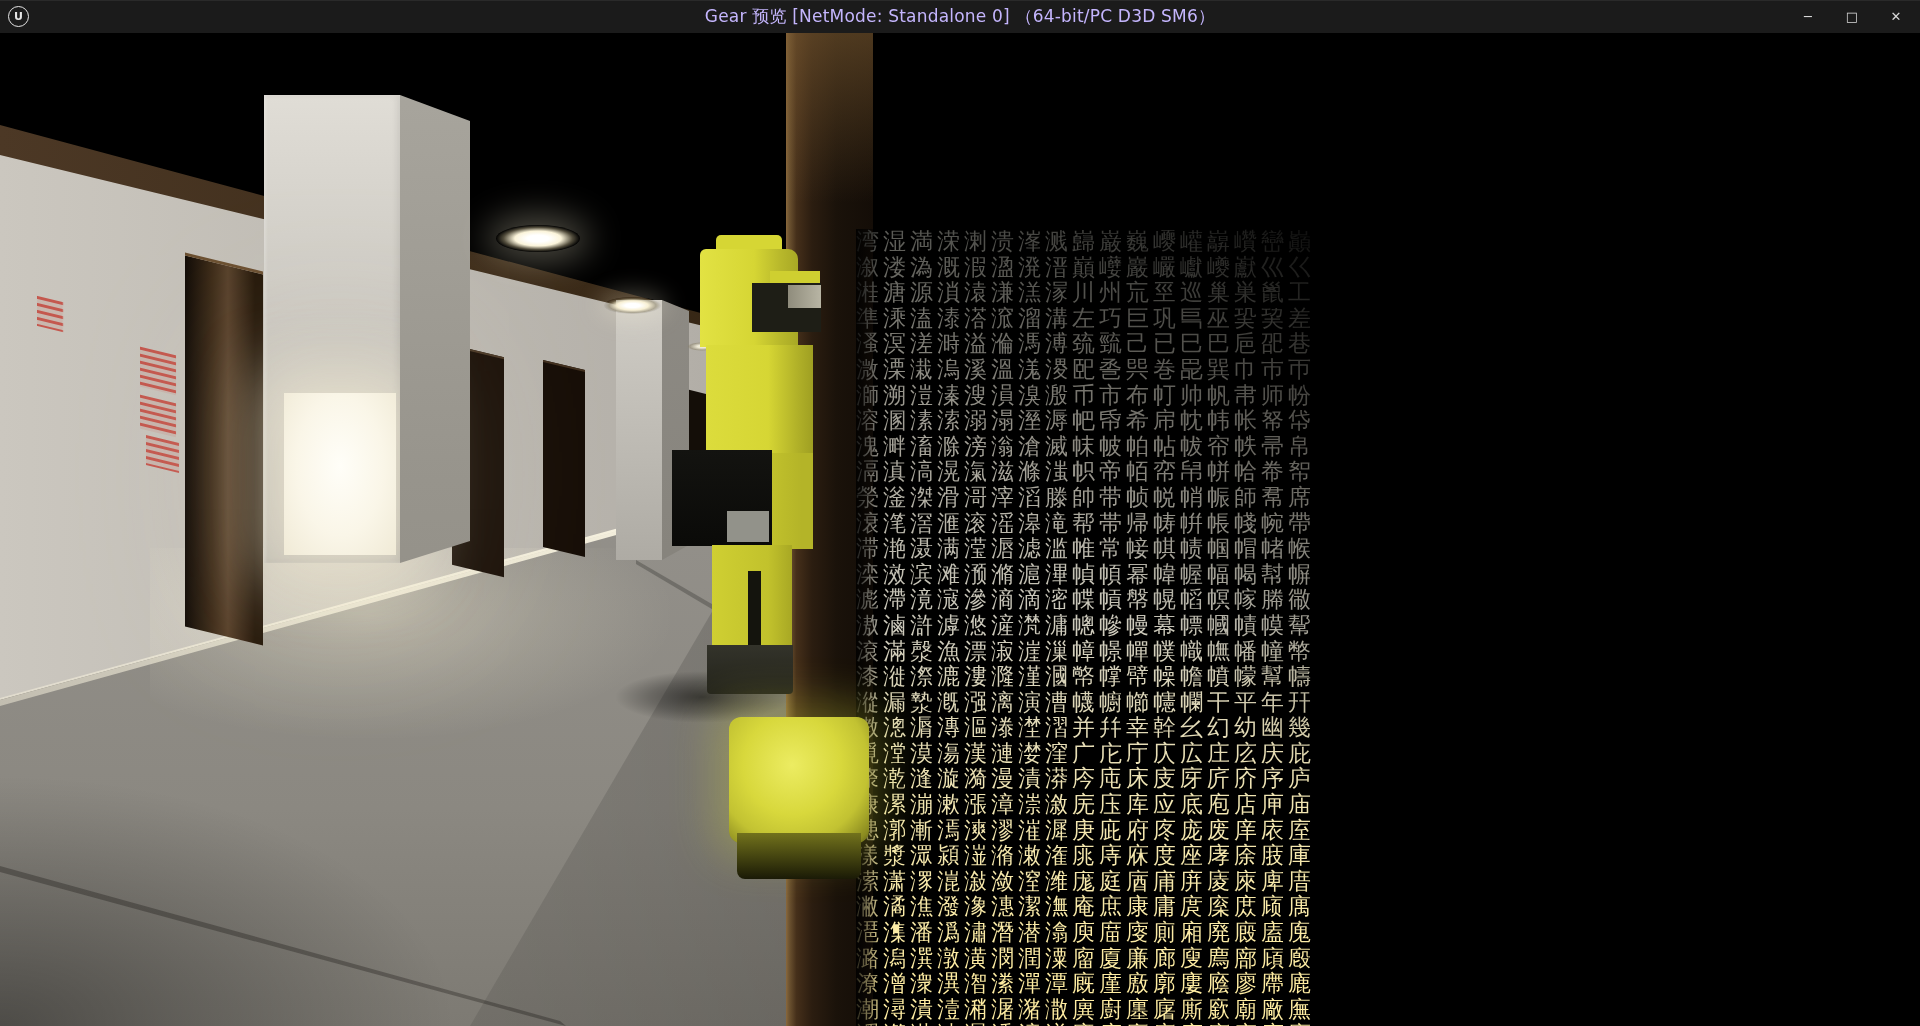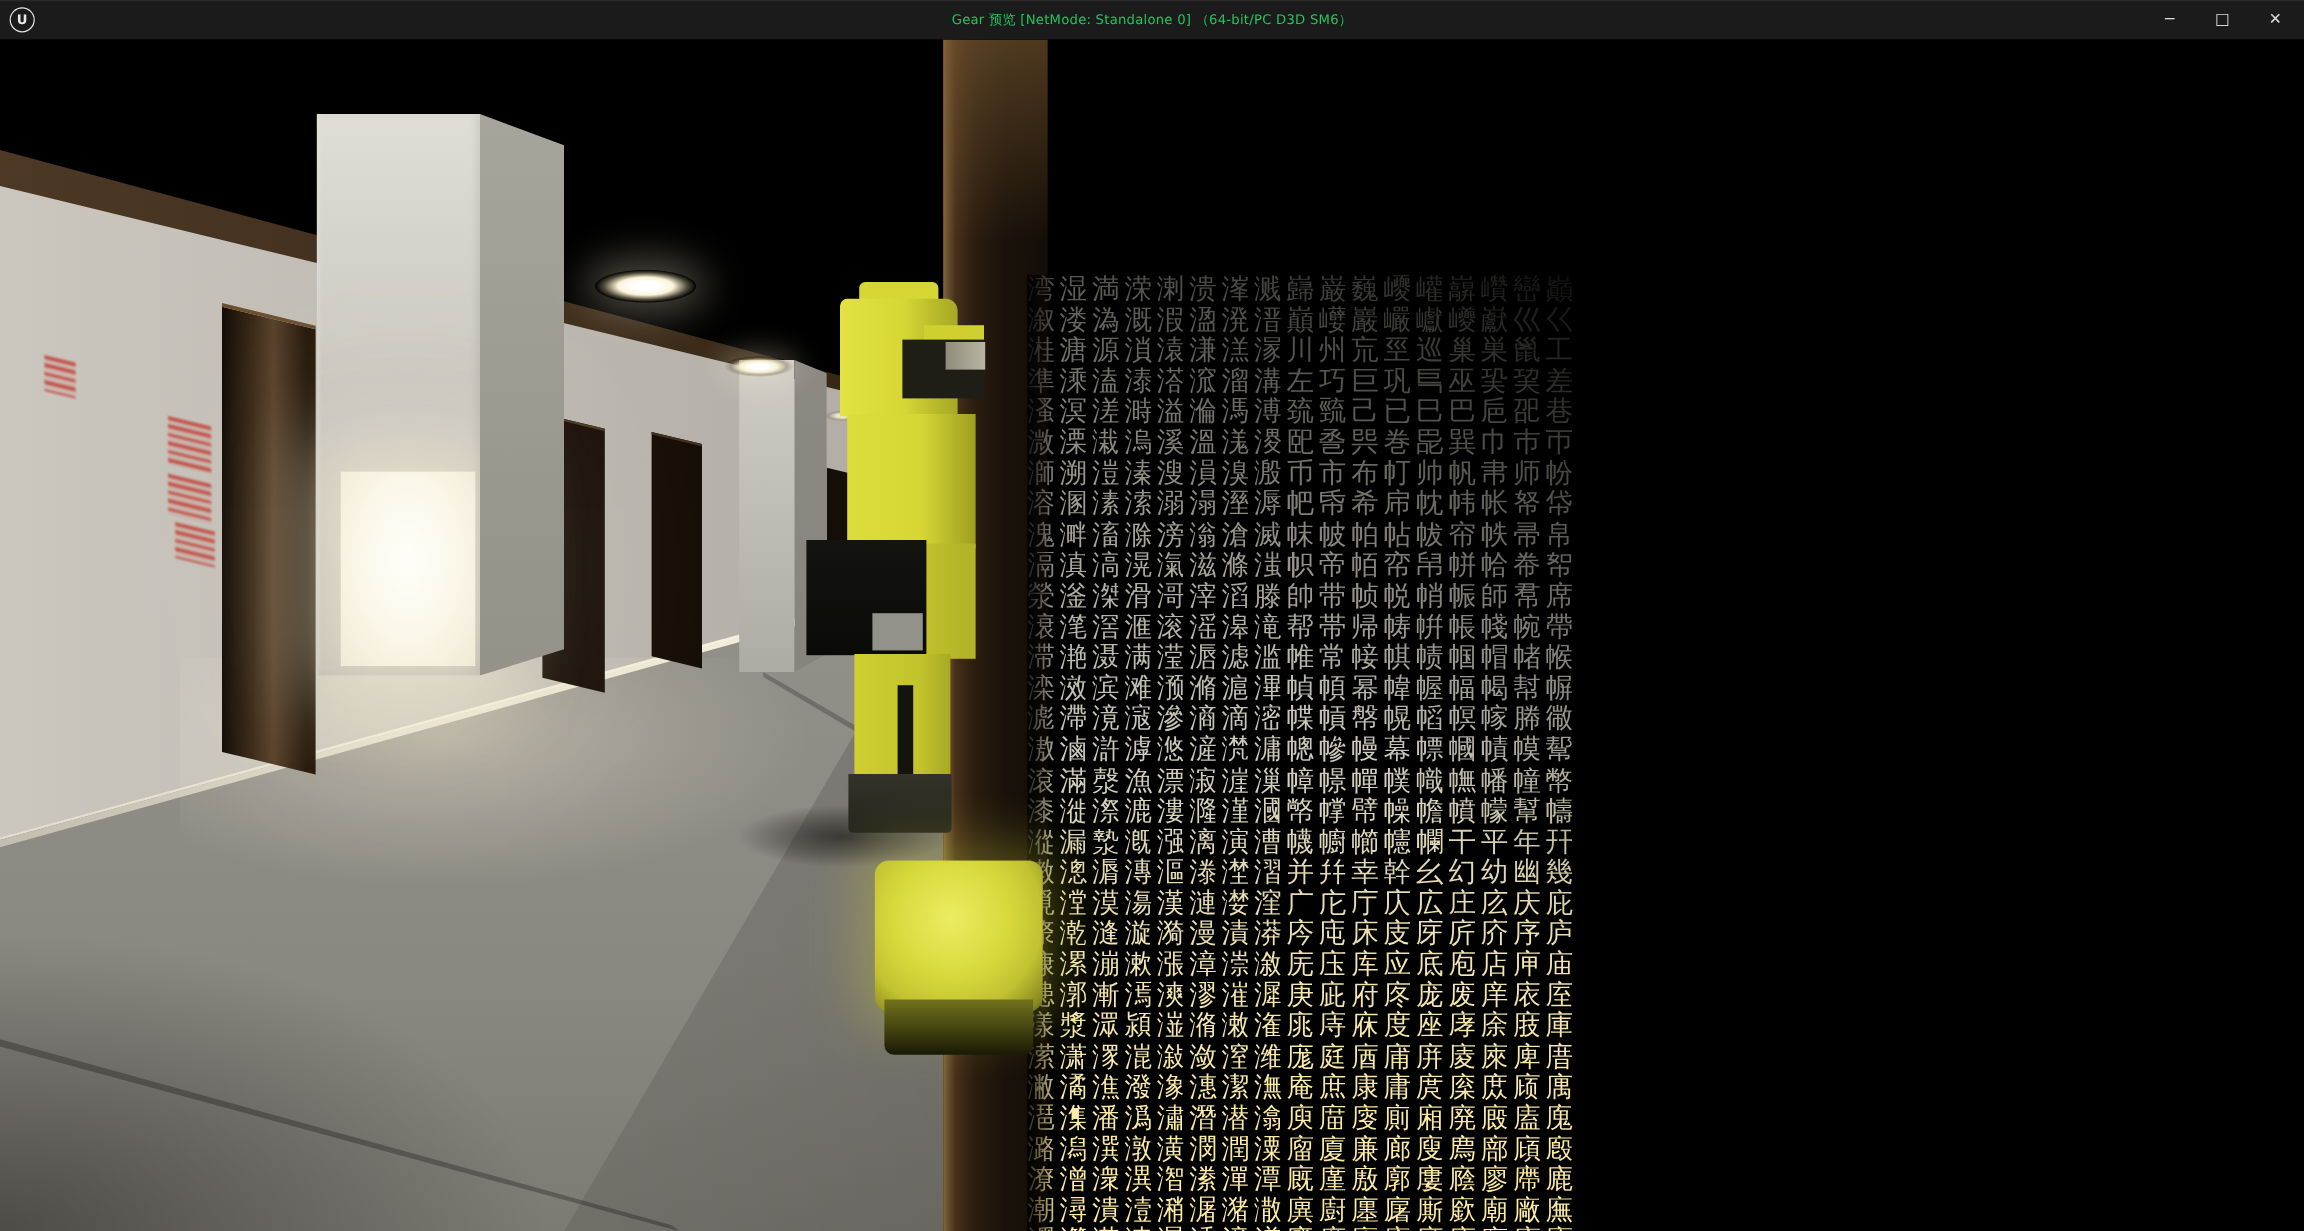--- a/index.html
+++ b/index.html
@@ -6,21 +6,21 @@
   #app{position:relative;width:1920px;height:1026px;background:#000;overflow:hidden;
        font-family:"DejaVu Sans",sans-serif;}
 
   
   .titlebar{position:absolute;top:0;left:0;width:1920px;height:33px;background:#1b1b1b;
             border-bottom:1px solid #000;box-shadow:inset 0 1px 0 #2a2a2a;}
   .logo{position:absolute;left:8px;top:6px;width:19px;height:19px;border:1.5px solid #e6e6e6;
         border-radius:50%;color:#e6e6e6;font-size:11px;font-weight:bold;line-height:19px;
         text-align:center;}
   .title-text{position:absolute;left:0;right:0;top:0;height:33px;display:flex;align-items:center;
-              justify-content:center;color:#22c55e;font-size:11px;letter-spacing:.2px;}
+              justify-content:center;color:#c4b5fd;font-size:17px;letter-spacing:.2px;}
   .controls{position:absolute;right:2px;top:0;height:33px;display:flex;}
   .ctrl{width:44px;height:33px;display:flex;align-items:center;justify-content:center;
         color:#d8d8d8;font-size:13px;cursor:pointer;}
 
   
   .scene{position:absolute;top:33px;left:0;width:1920px;height:993px;background:#000;overflow:hidden;}
   .poly{position:absolute;inset:0;}
   .shape{position:absolute;}
 
   #wall{clip-path:polygon(0 120px,786px 312px,786px 452px,0 667px);

